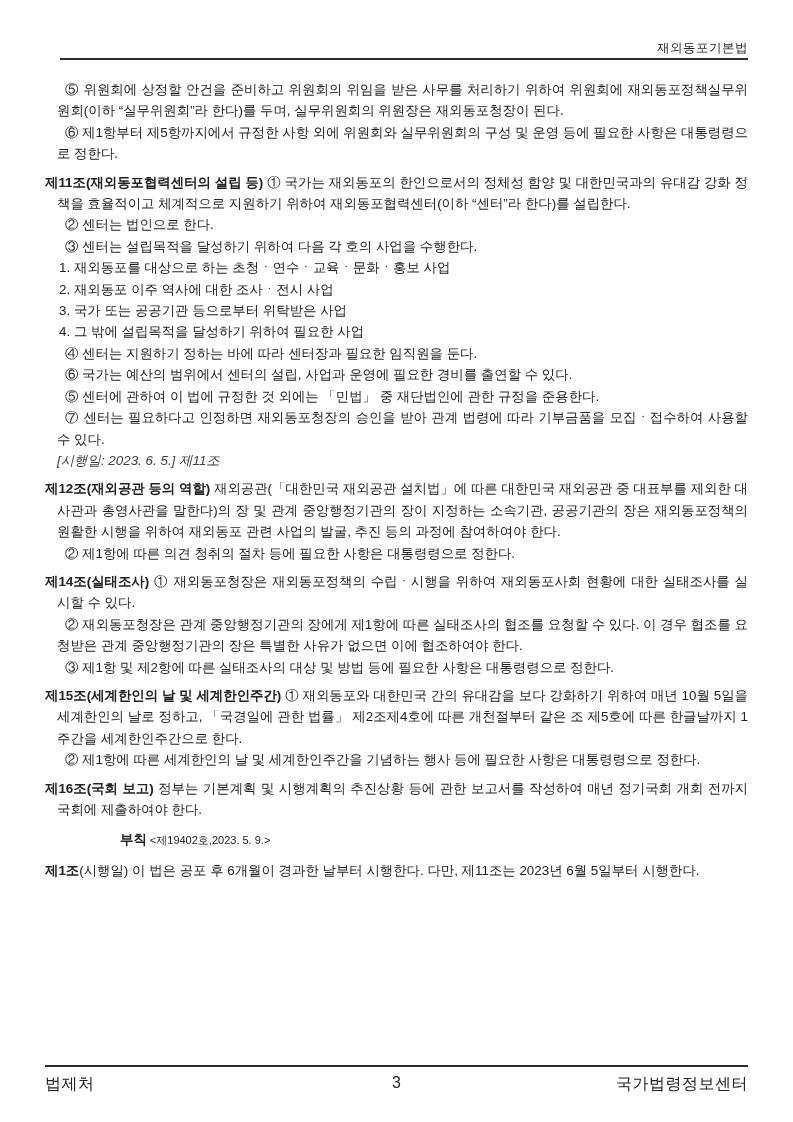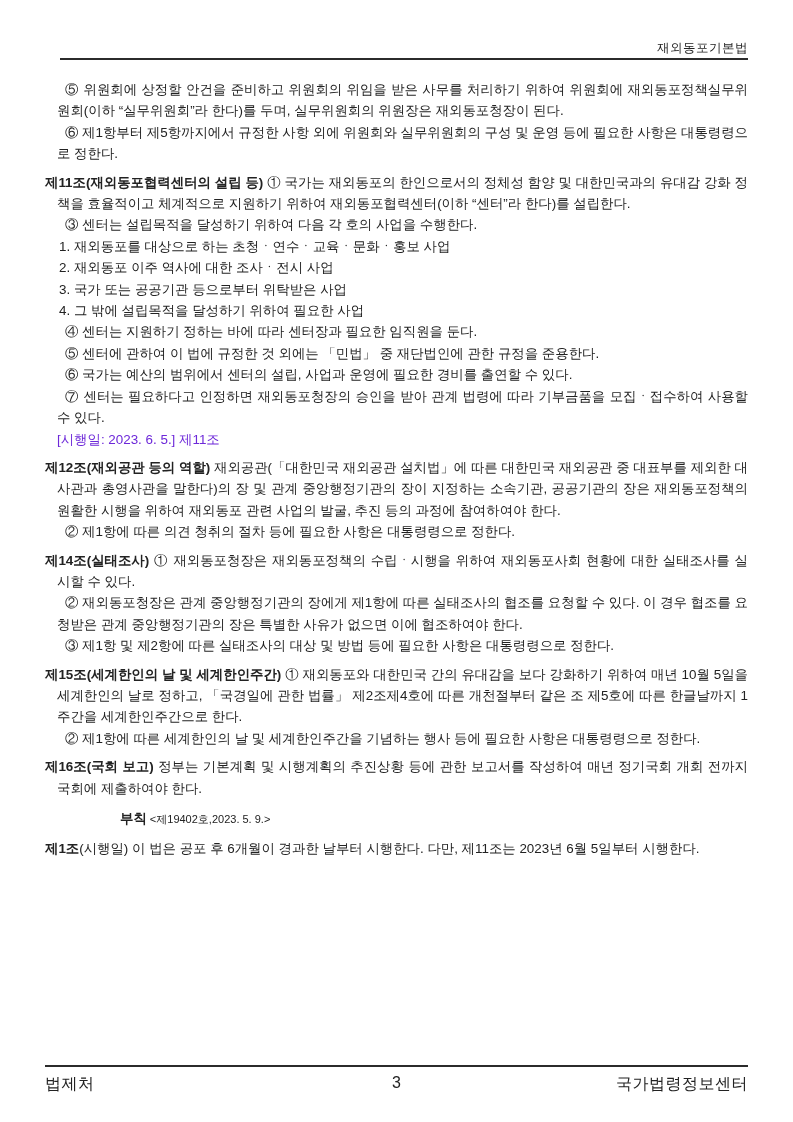--- a/index.html
+++ b/index.html
@@ -40,21 +40,21 @@
     width: 703px;
     font-size: 13.4px;
     line-height: 21.4px;
     text-align: justify;
     word-break: break-all;
   }
   .para { margin: 0; }
   .para.sub        { padding-left: 12px; text-indent: 8px; }
   .para.article    { padding-left: 12px; text-indent: -12px; margin-top: 7px; }
   .para.num        { padding-left: 14px; text-indent: 0; }
-  .para.effective  { padding-left: 12px; color: #6d28d9; }
+  .para.effective  { padding-left: 12px; color: #404040; font-style: italic; }
   .para.addendum-title   { margin-top: 9px; padding-left: 75px; }
   .para.addendum-article { margin-top: 8px; padding-left: 12px; text-indent: -12px; }
   .para b { font-weight: bold; }
   .note { font-size: 11px; }
   
   .page-footer {
     position: absolute;
     top: 1062px; left: 45px; right: 45px;
   }
   .footer-row {
@@ -75,28 +75,29 @@
 
   <header class="page-header">
     <div class="header-title">재외동포기본법</div>
     <hr class="rule">
   </header>
 
   <main class="doc-body" id="doc-body">
       <p class="para sub">⑤ 위원회에 상정할 안건을 준비하고 위원회의 위임을 받은 사무를 처리하기 위하여 위원회에 재외동포정책실무위원회(이하 “실무위원회”라 한다)를 두며, 실무위원회의 위원장은 재외동포청장이 된다.</p>
       <p class="para sub">⑥ 제1항부터 제5항까지에서 규정한 사항 외에 위원회와 실무위원회의 구성 및 운영 등에 필요한 사항은 대통령령으로 정한다.</p>
       <p class="para article"><b>제11조(재외동포협력센터의 설립 등)</b> ① 국가는 재외동포의 한인으로서의 정체성 함양 및 대한민국과의 유대감 강화 정책을 효율적이고 체계적으로 지원하기 위하여 재외동포협력센터(이하 “센터”라 한다)를 설립한다.</p>
+      <p class="para sub">② 센터는 법인으로 한다.</p>
       <p class="para sub">③ 센터는 설립목적을 달성하기 위하여 다음 각 호의 사업을 수행한다.</p>
       <p class="para num">1. 재외동포를 대상으로 하는 초청ㆍ연수ㆍ교육ㆍ문화ㆍ홍보 사업</p>
       <p class="para num">2. 재외동포 이주 역사에 대한 조사ㆍ전시 사업</p>
       <p class="para num">3. 국가 또는 공공기관 등으로부터 위탁받은 사업</p>
       <p class="para num">4. 그 밖에 설립목적을 달성하기 위하여 필요한 사업</p>
       <p class="para sub">④ 센터는 지원하기 정하는 바에 따라 센터장과 필요한 임직원을 둔다.</p>
+      <p class="para sub">⑥ 국가는 예산의 범위에서 센터의 설립, 사업과 운영에 필요한 경비를 출연할 수 있다.</p>
       <p class="para sub">⑤ 센터에 관하여 이 법에 규정한 것 외에는 「민법」 중 재단법인에 관한 규정을 준용한다.</p>
-      <p class="para sub">⑥ 국가는 예산의 범위에서 센터의 설립, 사업과 운영에 필요한 경비를 출연할 수 있다.</p>
       <p class="para sub">⑦ 센터는 필요하다고 인정하면 재외동포청장의 승인을 받아 관계 법령에 따라 기부금품을 모집ㆍ접수하여 사용할 수 있다.</p>
       <p class="para effective">[시행일: 2023. 6. 5.] 제11조</p>
       <p class="para article"><b>제12조(재외공관 등의 역할)</b> 재외공관(「대한민국 재외공관 설치법」에 따른 대한민국 재외공관 중 대표부를 제외한 대사관과 총영사관을 말한다)의 장 및 관계 중앙행정기관의 장이 지정하는 소속기관, 공공기관의 장은 재외동포정책의 원활한 시행을 위하여 재외동포 관련 사업의 발굴, 추진 등의 과정에 참여하여야 한다.</p>
       <p class="para sub">② 제1항에 따른 의견 청취의 절차 등에 필요한 사항은 대통령령으로 정한다.</p>
       <p class="para article"><b>제14조(실태조사)</b> ① 재외동포청장은 재외동포정책의 수립ㆍ시행을 위하여 재외동포사회 현황에 대한 실태조사를 실시할 수 있다.</p>
       <p class="para sub">② 재외동포청장은 관계 중앙행정기관의 장에게 제1항에 따른 실태조사의 협조를 요청할 수 있다. 이 경우 협조를 요청받은 관계 중앙행정기관의 장은 특별한 사유가 없으면 이에 협조하여야 한다.</p>
       <p class="para sub">③ 제1항 및 제2항에 따른 실태조사의 대상 및 방법 등에 필요한 사항은 대통령령으로 정한다.</p>
       <p class="para article"><b>제15조(세계한인의 날 및 세계한인주간)</b> ① 재외동포와 대한민국 간의 유대감을 보다 강화하기 위하여 매년 10월 5일을 세계한인의 날로 정하고, 「국경일에 관한 법률」 제2조제4호에 따른 개천절부터 같은 조 제5호에 따른 한글날까지 1주간을 세계한인주간으로 한다.</p>
       <p class="para sub">② 제1항에 따른 세계한인의 날 및 세계한인주간을 기념하는 행사 등에 필요한 사항은 대통령령으로 정한다.</p>
       <p class="para article"><b>제16조(국회 보고)</b> 정부는 기본계획 및 시행계획의 추진상황 등에 관한 보고서를 작성하여 매년 정기국회 개회 전까지 국회에 제출하여야 한다.</p>

